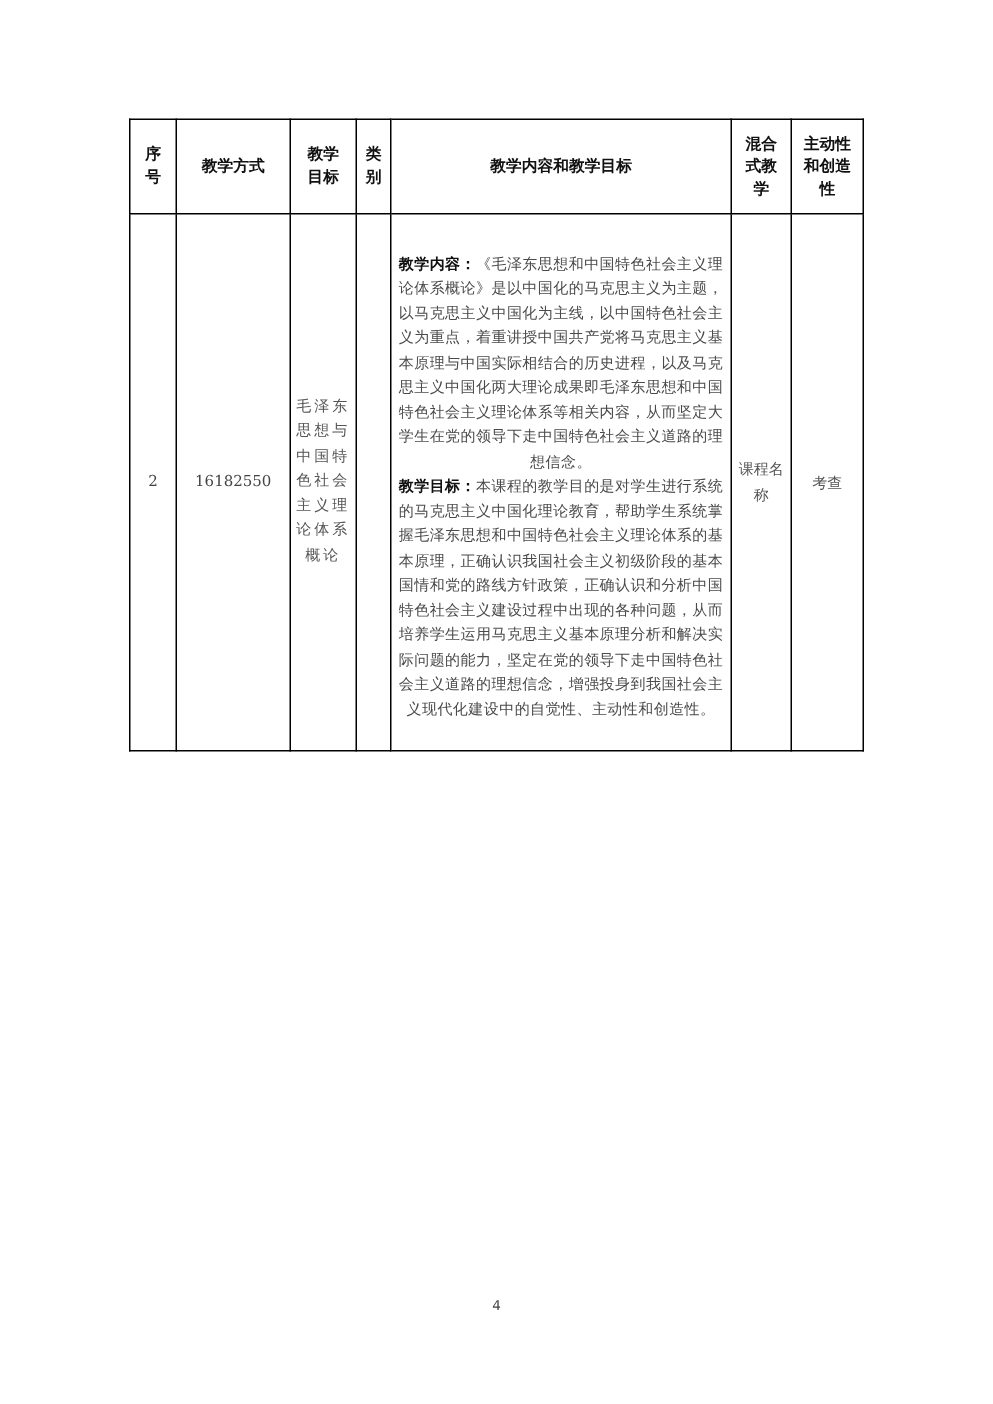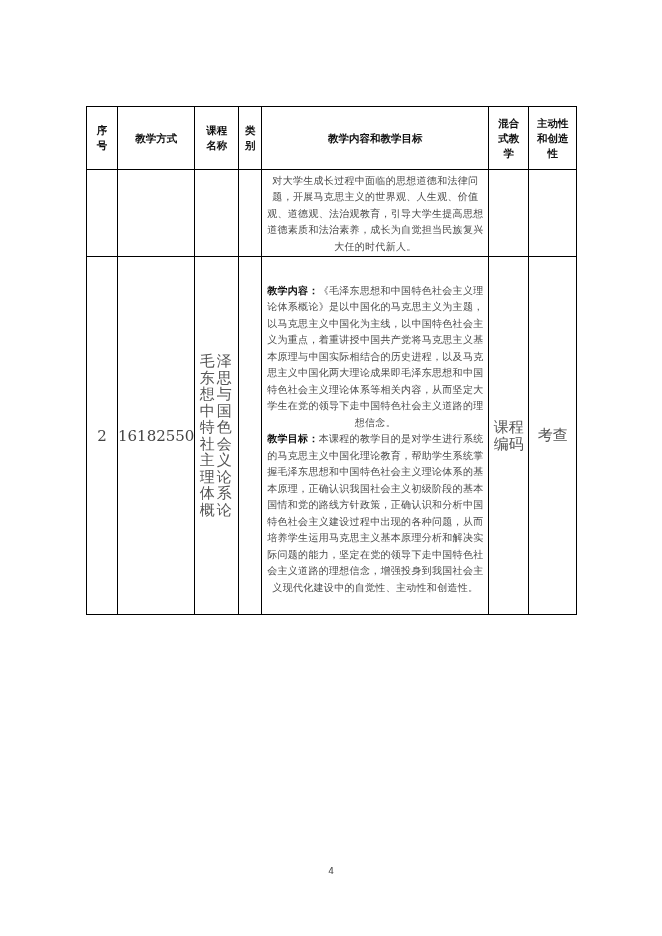--- a/index.html
+++ b/index.html
@@ -1,22 +1,22 @@
 <!DOCTYPE html>
 <html><head>
 <meta charset="utf-8">
 <style>
   html, body { margin: 0; padding: 0; background: #ffffff; }
   body { width: 662px; height: 936px; position: relative; overflow: hidden;
          font-family: "DejaVu Serif", "Liberation Serif", serif; color: #222; }
   .page { position: absolute; left: 0; top: 0; width: 662px; height: 936px; background: #fff; }
-  table.course { position: absolute; left: 86px; top: 79px; border-collapse: collapse; table-layout: fixed; margin-top: 27px; }
+  table.course { position: absolute; left: 86px; top: 79px; border-collapse: collapse; table-layout: fixed; }
   table.course td, table.course th { border: 1.3px solid #000; padding: 0; vertical-align: middle; text-align: center; }
   th { font-weight: bold; font-size: 10.5px; line-height: 15px; color: #111; }
-  td { font-size: 15px; color: #444; }
+  td { font-size: 10px; color: #444; }
   .hdr-row th { height: 62px; }
   .cont-row td { height: 84px; }
   .main-row td { height: 349px; }
   .content { text-align: justify; padding: 3px 4px 3px 5px; line-height: 16.5px; font-size: 10px; letter-spacing: 0.3px; color: #4a4a4a; vertical-align: top; }
   .cont-row .content { padding-top: 2px; }
   .main-row .content { padding-top: 8px; }
   .label-bold { font-weight: bold; color: #111; text-align: center; }
   .vname { line-height: 16.5px; padding: 0 6px; color: #555; letter-spacing: 2px; }
   .method { line-height: 17px; padding: 0 6px; color: #555; }
   .assess { color: #555; }
@@ -34,41 +34,32 @@
       <col style="width:44px">
       <col style="width:23px">
       <col style="width:227px">
       <col style="width:40px">
       <col style="width:48px">
     </colgroup>
     <tbody>
         <tr class="hdr-row">
       <th style="padding:0 9px;">序号</th>
       <th>教学方式</th>
-      <th style="padding:0 9px;">课程名称</th>
+      <th style="padding:0 9px;">教学目标</th>
       <th style="padding:0 5px;font-family:Liberation Serif, serif;">类别</th>
       <th>教学内容和教学目标</th>
       <th style="padding:0 7px;">混合式教学</th>
       <th style="padding:0 5px;">主动性和创造性</th>
-    </tr>
-    <tr class="cont-row">
-      <td></td>
-      <td></td>
-      <td></td>
-      <td></td>
-      <td class="content">对大学生成长过程中面临的思想道德和法律问题，开展马克思主义的世界观、人生观、价值观、道德观、法治观教育，引导大学生提高思想道德素质和法治素养，成长为自觉担当民族复兴大任的时代新人。</td>
-      <td></td>
-      <td></td>
     </tr>
     <tr class="main-row">
       <td style="font-family:'DejaVu Serif','Liberation Serif',serif;color:#444;">2</td>
       <td style="font-family:'DejaVu Serif','Liberation Serif',serif;color:#444;">16182550</td>
       <td class="vname">毛泽东思想与中国特色社会主义理论体系概论</td>
       <td></td>
       <td class="content"><span class="label-bold">教学内容：</span><span>《毛泽东思想和中国特色社会主义理论体系概论》是以中国化的马克思主义为主题，以马克思主义中国化为主线，以中国特色社会主义为重点，着重讲授中国共产党将马克思主义基本原理与中国实际相结合的历史进程，以及马克思主义中国化两大理论成果即毛泽东思想和中国特色社会主义理论体系等相关内容，从而坚定大学生在党的领导下走中国特色社会主义道路的理想信念。</span><br><span class="label-bold">教学目标：</span><span>本课程的教学目的是对学生进行系统的马克思主义中国化理论教育，帮助学生系统掌握毛泽东思想和中国特色社会主义理论体系的基本原理，正确认识我国社会主义初级阶段的基本国情和党的路线方针政策，正确认识和分析中国特色社会主义建设过程中出现的各种问题，从而培养学生运用马克思主义基本原理分析和解决实际问题的能力，坚定在党的领导下走中国特色社会主义道路的理想信念，增强投身到我国社会主义现代化建设中的自觉性、主动性和创造性。</span></td>
-      <td class="method">课程编码</td>
+      <td class="method">课程名称</td>
       <td class="assess">考查</td>
     </tr>
   </tbody>
     </table>
 
   <div class="page-num">4</div>
 </div>
 
 </body></html>

